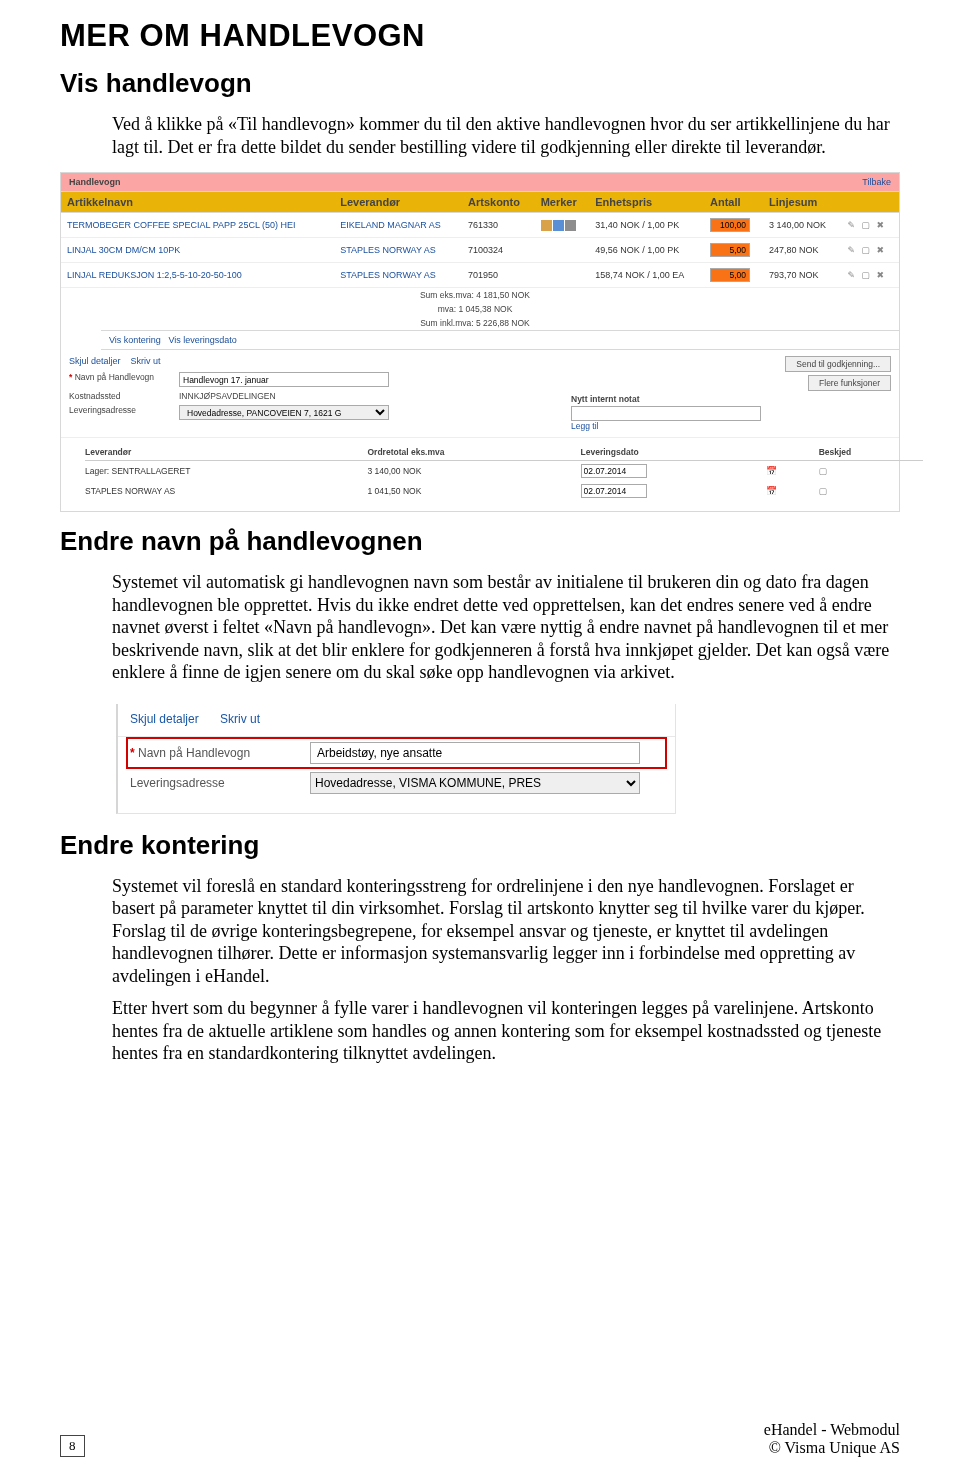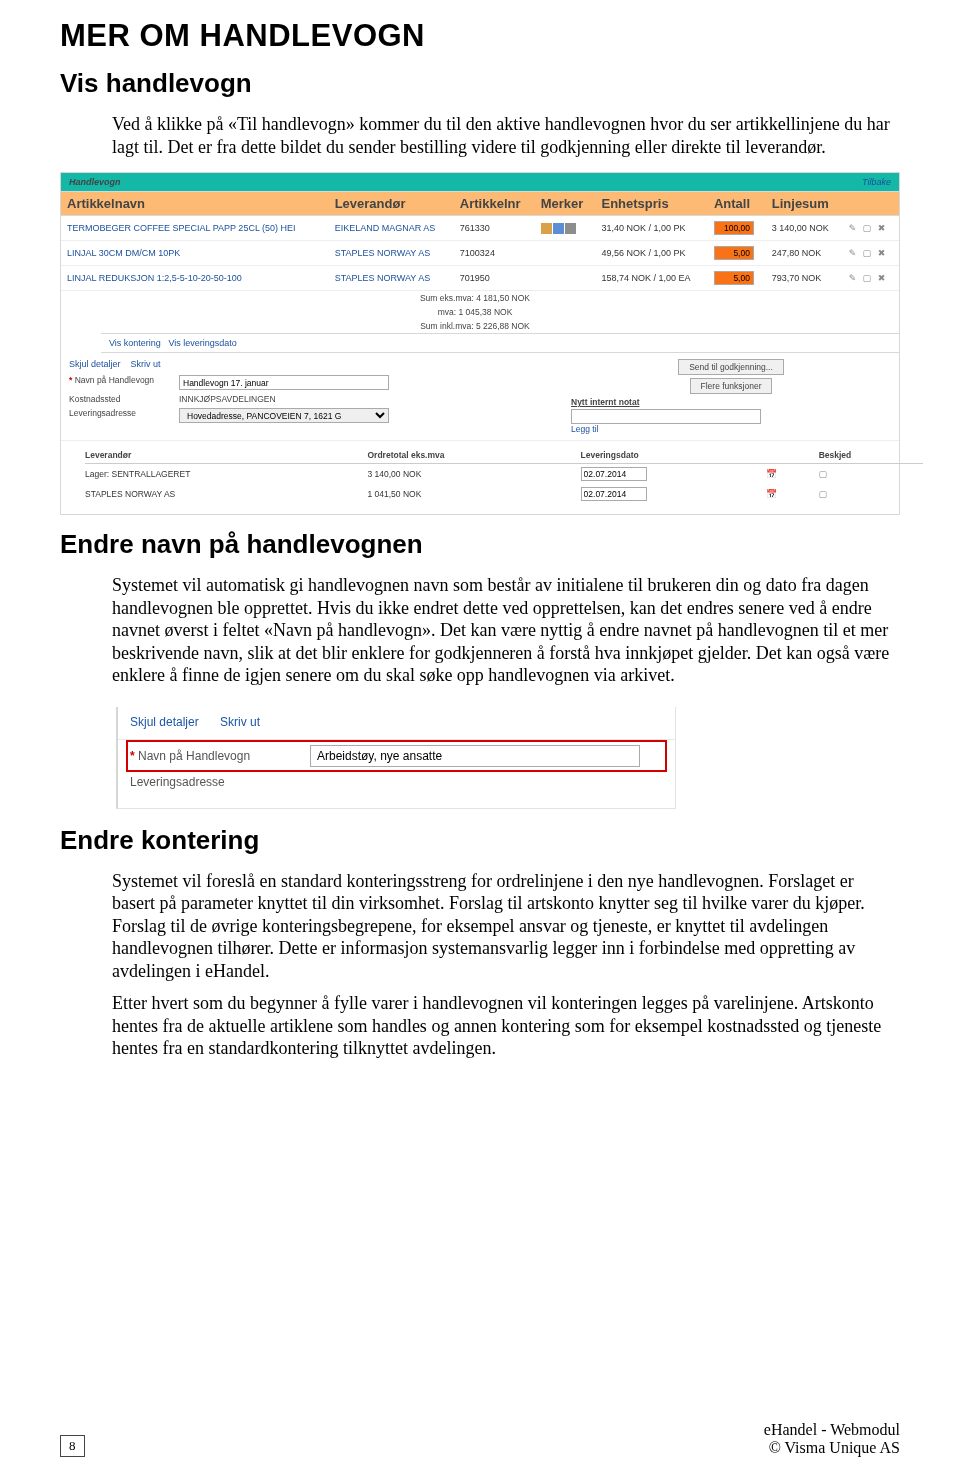--- a/index.html
+++ b/index.html
@@ -14,39 +14,39 @@
   .page {
     padding: 18px 60px 0 60px;
   }
   .h1 { font-family: Arial, Helvetica, sans-serif; font-weight: bold; font-size: 31px; letter-spacing: 0.5px; margin-bottom: 10px; }
   .h2 { font-family: Arial, Helvetica, sans-serif; font-weight: bold; font-size: 26px; margin-top: 14px; margin-bottom: 14px; }
   .body-text { font-size: 18px; line-height: 1.25; margin-left: 52px; margin-bottom: 14px; }
   .body-text2 { font-size: 18px; line-height: 1.25; margin-left: 52px; margin-bottom: 10px; }
 
   
   .shot1 { margin: 8px 0 12px 0; font-family: Verdana, Arial, sans-serif; font-size: 9px; color: #333; border: 1px solid #d8d8d8; border-top: none; }
-  .shot1 .titlebar { display:flex; justify-content:space-between; background:#14b8a6; border-top:1px solid #d8d8d8; border-bottom:1px solid #d8d8d8; padding:4px 8px; font-weight:bold; color:#444;font-style:italic; }
+  .shot1 .titlebar { display:flex; justify-content:space-between; background:#fca5a5; border-top:1px solid #d8d8d8; border-bottom:1px solid #d8d8d8; padding:4px 8px; font-weight:bold; color:#444; }
   .shot1 .titlebar .link { color:#1a4f9c; font-weight:normal; cursor:pointer; }
   .shot1 table { width:100%; border-collapse: collapse; }
-  .shot1 th { background:#fdba74; text-align:left; font-weight:bold; color:#444; padding:4px 6px; border-bottom:1px solid #d8d8d8; font-size:13px; }
+  .shot1 th { background:#eab308; text-align:left; font-weight:bold; color:#444; padding:4px 6px; border-bottom:1px solid #d8d8d8; font-size:11px; }
   .shot1 td { padding:5px 6px; border-bottom:1px solid #eee; vertical-align:middle; }
   .shot1 .prodlink { color:#1a4f9c; }
   .shot1 .qty { width:40px; height:14px; border:1px solid #aaa; font-size:8.5px; text-align:right; padding:0 3px; display:inline-block; background:#f97316; }
   .shot1 .rowicons { color:#888; letter-spacing:2px; }
   .shot1 .sumrow td { text-align:center; font-size:8.5px; color:#444; border:none; padding:2px 10px 2px 0; }
   .shot1 .midlinks { padding:4px 8px; color:#1a4f9c; border-top:1px solid #d8d8d8; border-bottom:1px solid #d8d8d8;margin-left:40px; }
   .shot1 .detailbar { padding:6px 8px; color:#1a4f9c; border-bottom:1px solid #eee; display:flex; justify-content:space-between; align-items:flex-start; flex-wrap:wrap; }
   .shot1 .details-left { display:grid; grid-template-columns: 110px 230px; row-gap:4px; font-size:8.5px; color:#444; }
   .shot1 .details-left .lbl { color:#444; }
   .shot1 .details-left .req::before { content:"* "; color:#c00; font-weight:bold; }
   .shot1 .details-left .val input, .shot1 .details-left .val select { width:210px; height:15px; border:1px solid #aaa; font-size:8.5px; padding:0 3px; }
   .shot1 .details-right { width:320px; font-size:8.5px; color:#444; }
-  .shot1 .details-right .nlabel { font-weight:bold; display:block; margin-bottom:2px;text-decoration:underline; }
+  .shot1 .details-right .nlabel { font-weight:bold; display:block; margin-bottom:2px; }
   .shot1 .details-right input[type=text] { width:190px; height:15px; border:1px solid #aaa; font-size:8.5px; }
-  .shot1 .details-right .rbtns { text-align:center; }
+  .shot1 .details-right .rbtns { text-align:right; }
   .shot1 .details-right .btn { display:inline-block; background:#f0f0f0; border:1px solid #aaa; padding:2px 10px; font-size:8.5px; margin-bottom:3px; cursor:pointer; }
   .shot1 .leggtil { color:#1a4f9c; font-size:8.5px; cursor:pointer; }
   .shot1 .ordtbl { margin:6px 24px 10px 24px; }
   .shot1 .ordtbl th { background:transparent; border-bottom:1px solid #ccc; font-size:8.5px; padding:3px 10px 3px 0; }
   .shot1 .ordtbl td { border:none; font-size:8.5px; padding:3px 10px 3px 0; }
   .shot1 .dateinput { width:66px; height:14px; border:1px solid #aaa; font-size:8.5px; padding:0 2px; }
   .shot1 .mini-icon { color:#888; font-size:9px; }
   .thumb-icons span { display:inline-block; width:11px; height:11px; margin-right:1px; vertical-align:middle; }
   .ti1{ background:#d9a24a;} .ti2{ background:#5a8fd6;} .ti3{ background:#8d8d8d;}
 
@@ -83,21 +83,21 @@
   <div class="shot1">
     <div class="titlebar">
       <span>Handlevogn</span>
       <span class="link">Tilbake</span>
     </div>
     <table>
       <thead>
           <tr>
         <th>Artikkelnavn</th>
         <th>Leverandør</th>
-        <th>Artikkelnr</th>
+        <th>Artskonto</th>
         <th>Merker</th>
         <th>Enhetspris</th>
         <th>Antall</th>
         <th>Linjesum</th>
         <th></th>
       </tr>
         </thead>
       <tbody>
         <tr>
           <td class="prodlink">TERMOBEGER COFFEE SPECIAL PAPP 25CL (50) HEI</td>
@@ -206,20 +206,21 @@
       <span class="toplink">Skjul detaljer</span>
       <span class="toplink">Skriv ut</span>
     </div>
     <div class="rows">
       <div class="row hl">
         <div class="rlabel req2">Navn på Handlevogn</div>
         <div class="rfield"><input type="text" value="Arbeidstøy, nye ansatte" style=""></div>
       </div>
       <div class="row">
         <div class="rlabel">Leveringsadresse</div>
+        <div class="rfield"><select><option>Hovedadresse, VISMA KOMMUNE, PRES</option></select></div>
       </div>
     </div>
   </div>
 
   <div class="h2">Endre kontering</div>
   <p class="body-text2">Systemet vil foreslå en standard konteringsstreng for ordrelinjene i den nye handlevognen. Forslaget er basert på parameter knyttet til din virksomhet. Forslag til artskonto knytter seg til hvilke varer du kjøper. Forslag til de øvrige konteringsbegrepene, for eksempel ansvar og tjeneste, er knyttet til avdelingen handlevognen tilhører. Dette er informasjon systemansvarlig legger inn i forbindelse med oppretting av avdelingen i eHandel.</p>
   <p class="body-text2">Etter hvert som du begynner å fylle varer i handlevognen vil konteringen legges på varelinjene. Artskonto hentes fra de aktuelle artiklene som handles og annen kontering som for eksempel kostnadssted og tjeneste hentes fra en standardkontering tilknyttet avdelingen.</p>
 </div>
 
 <div class="footer">

